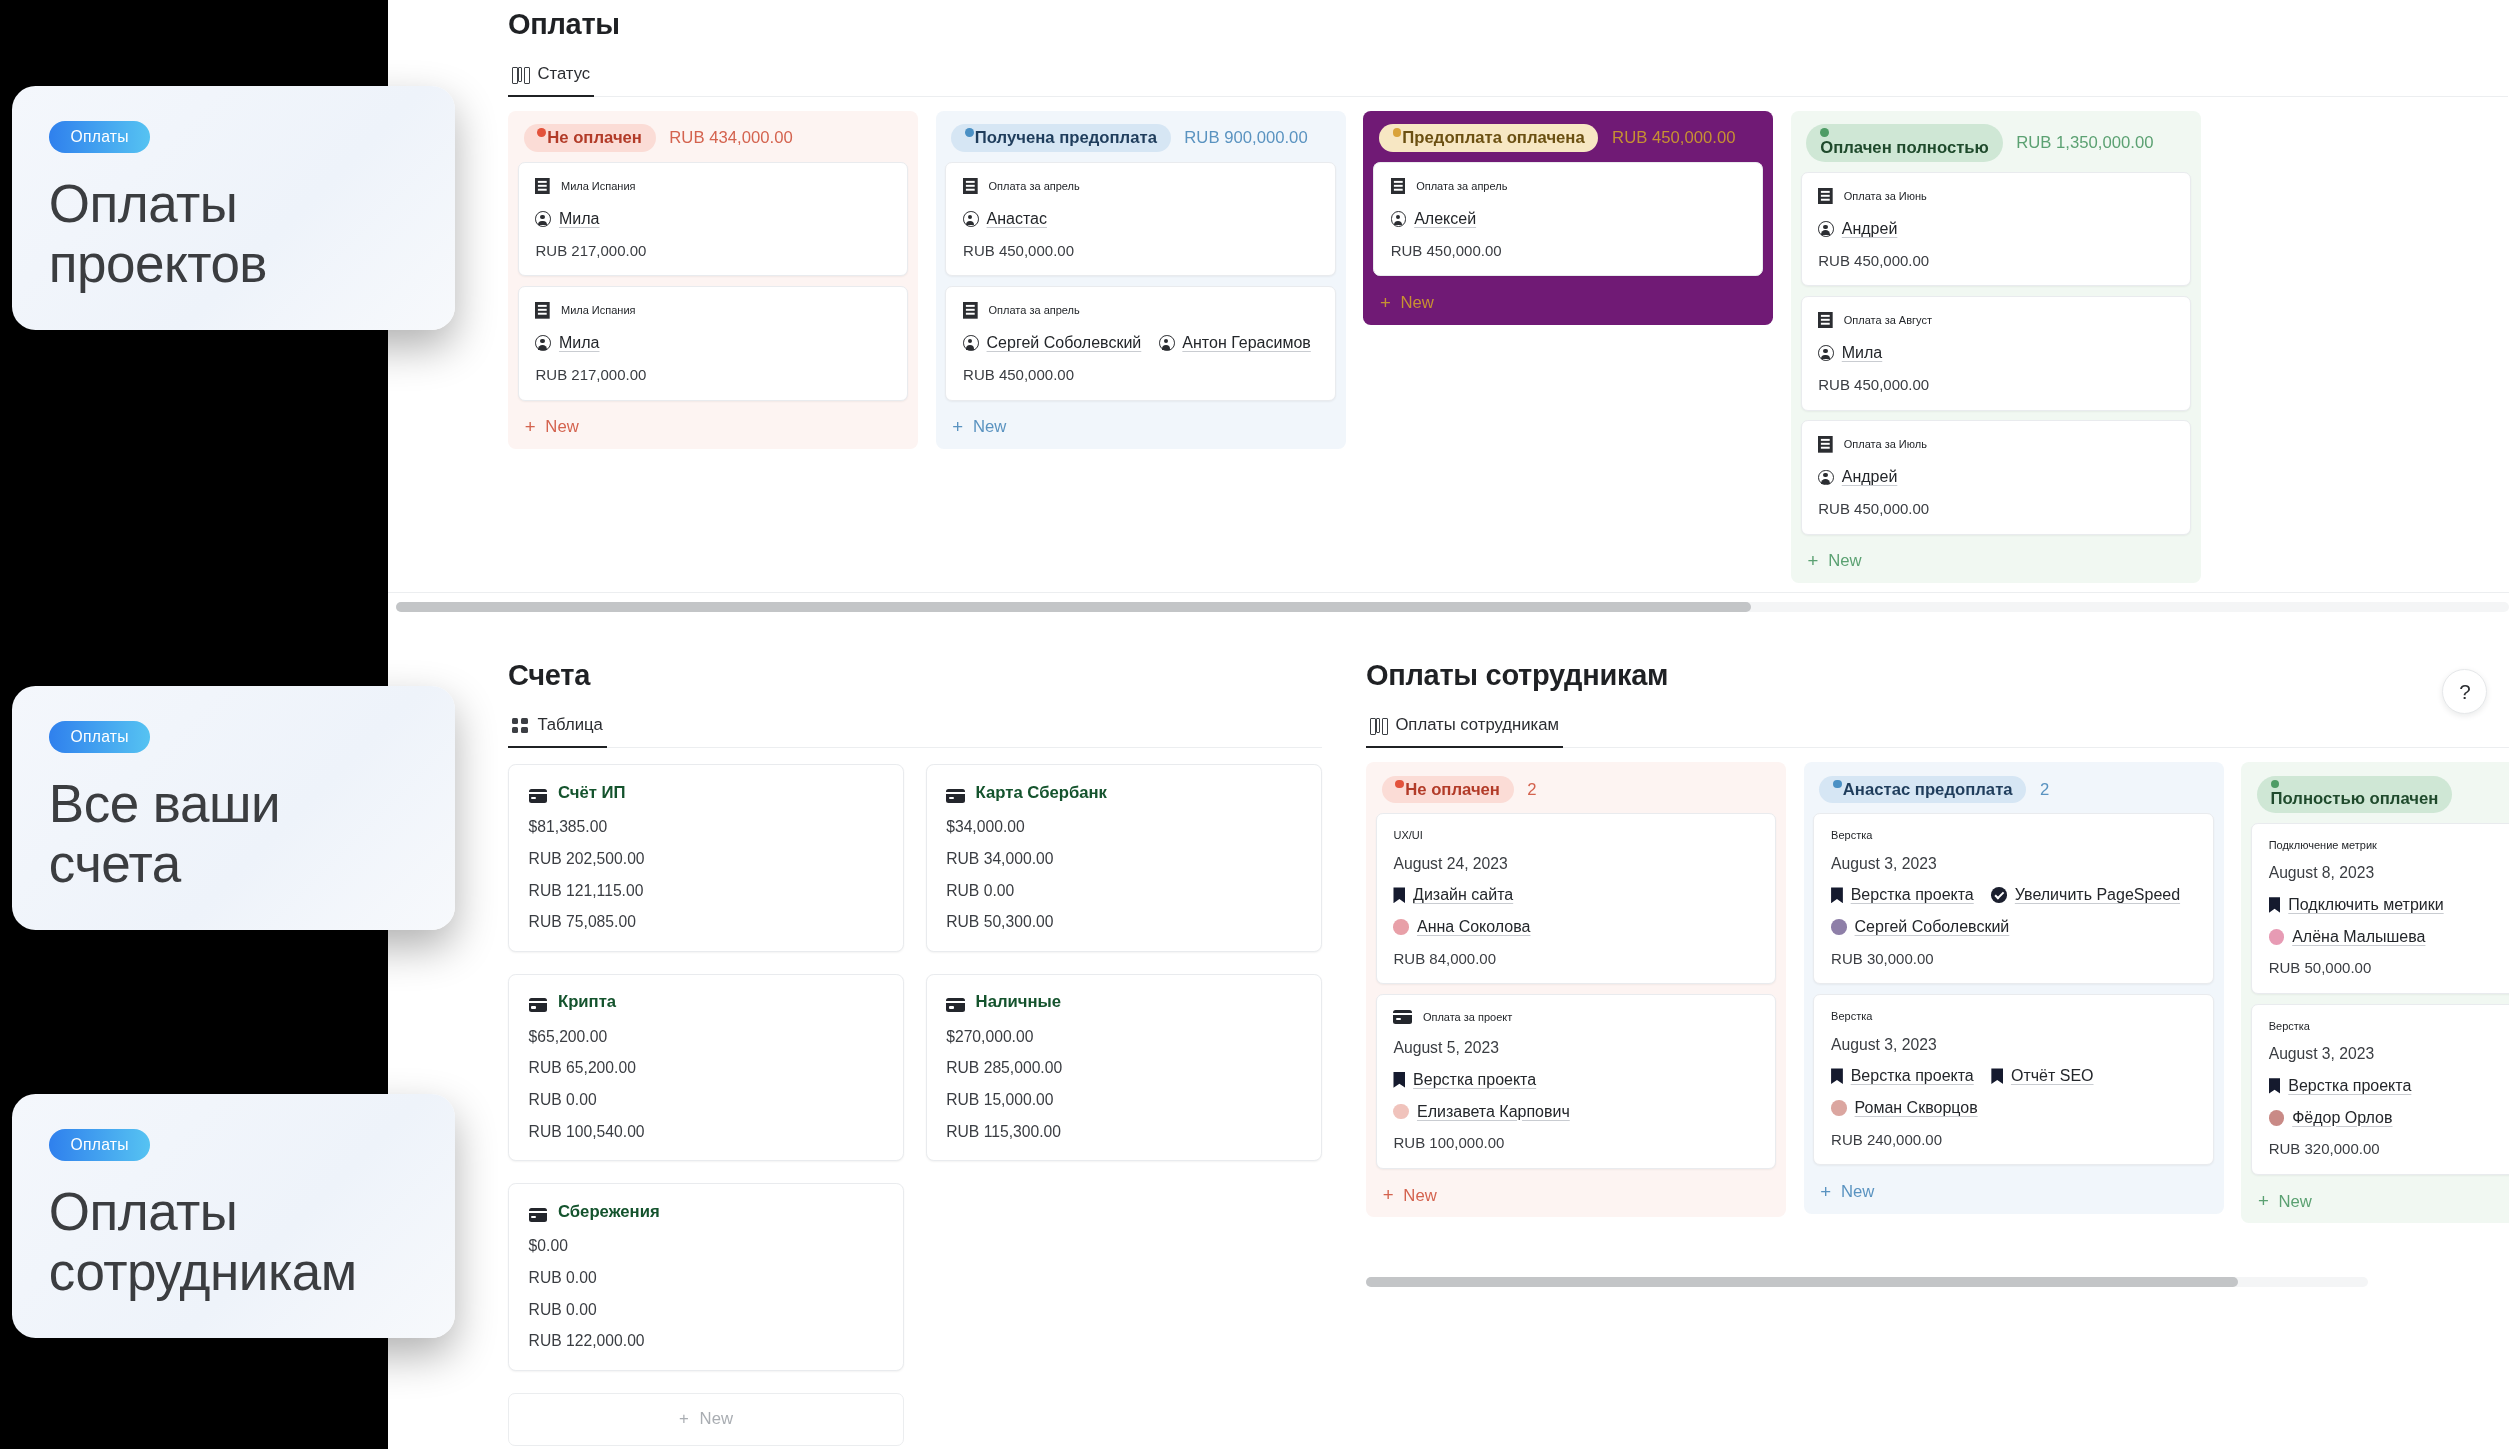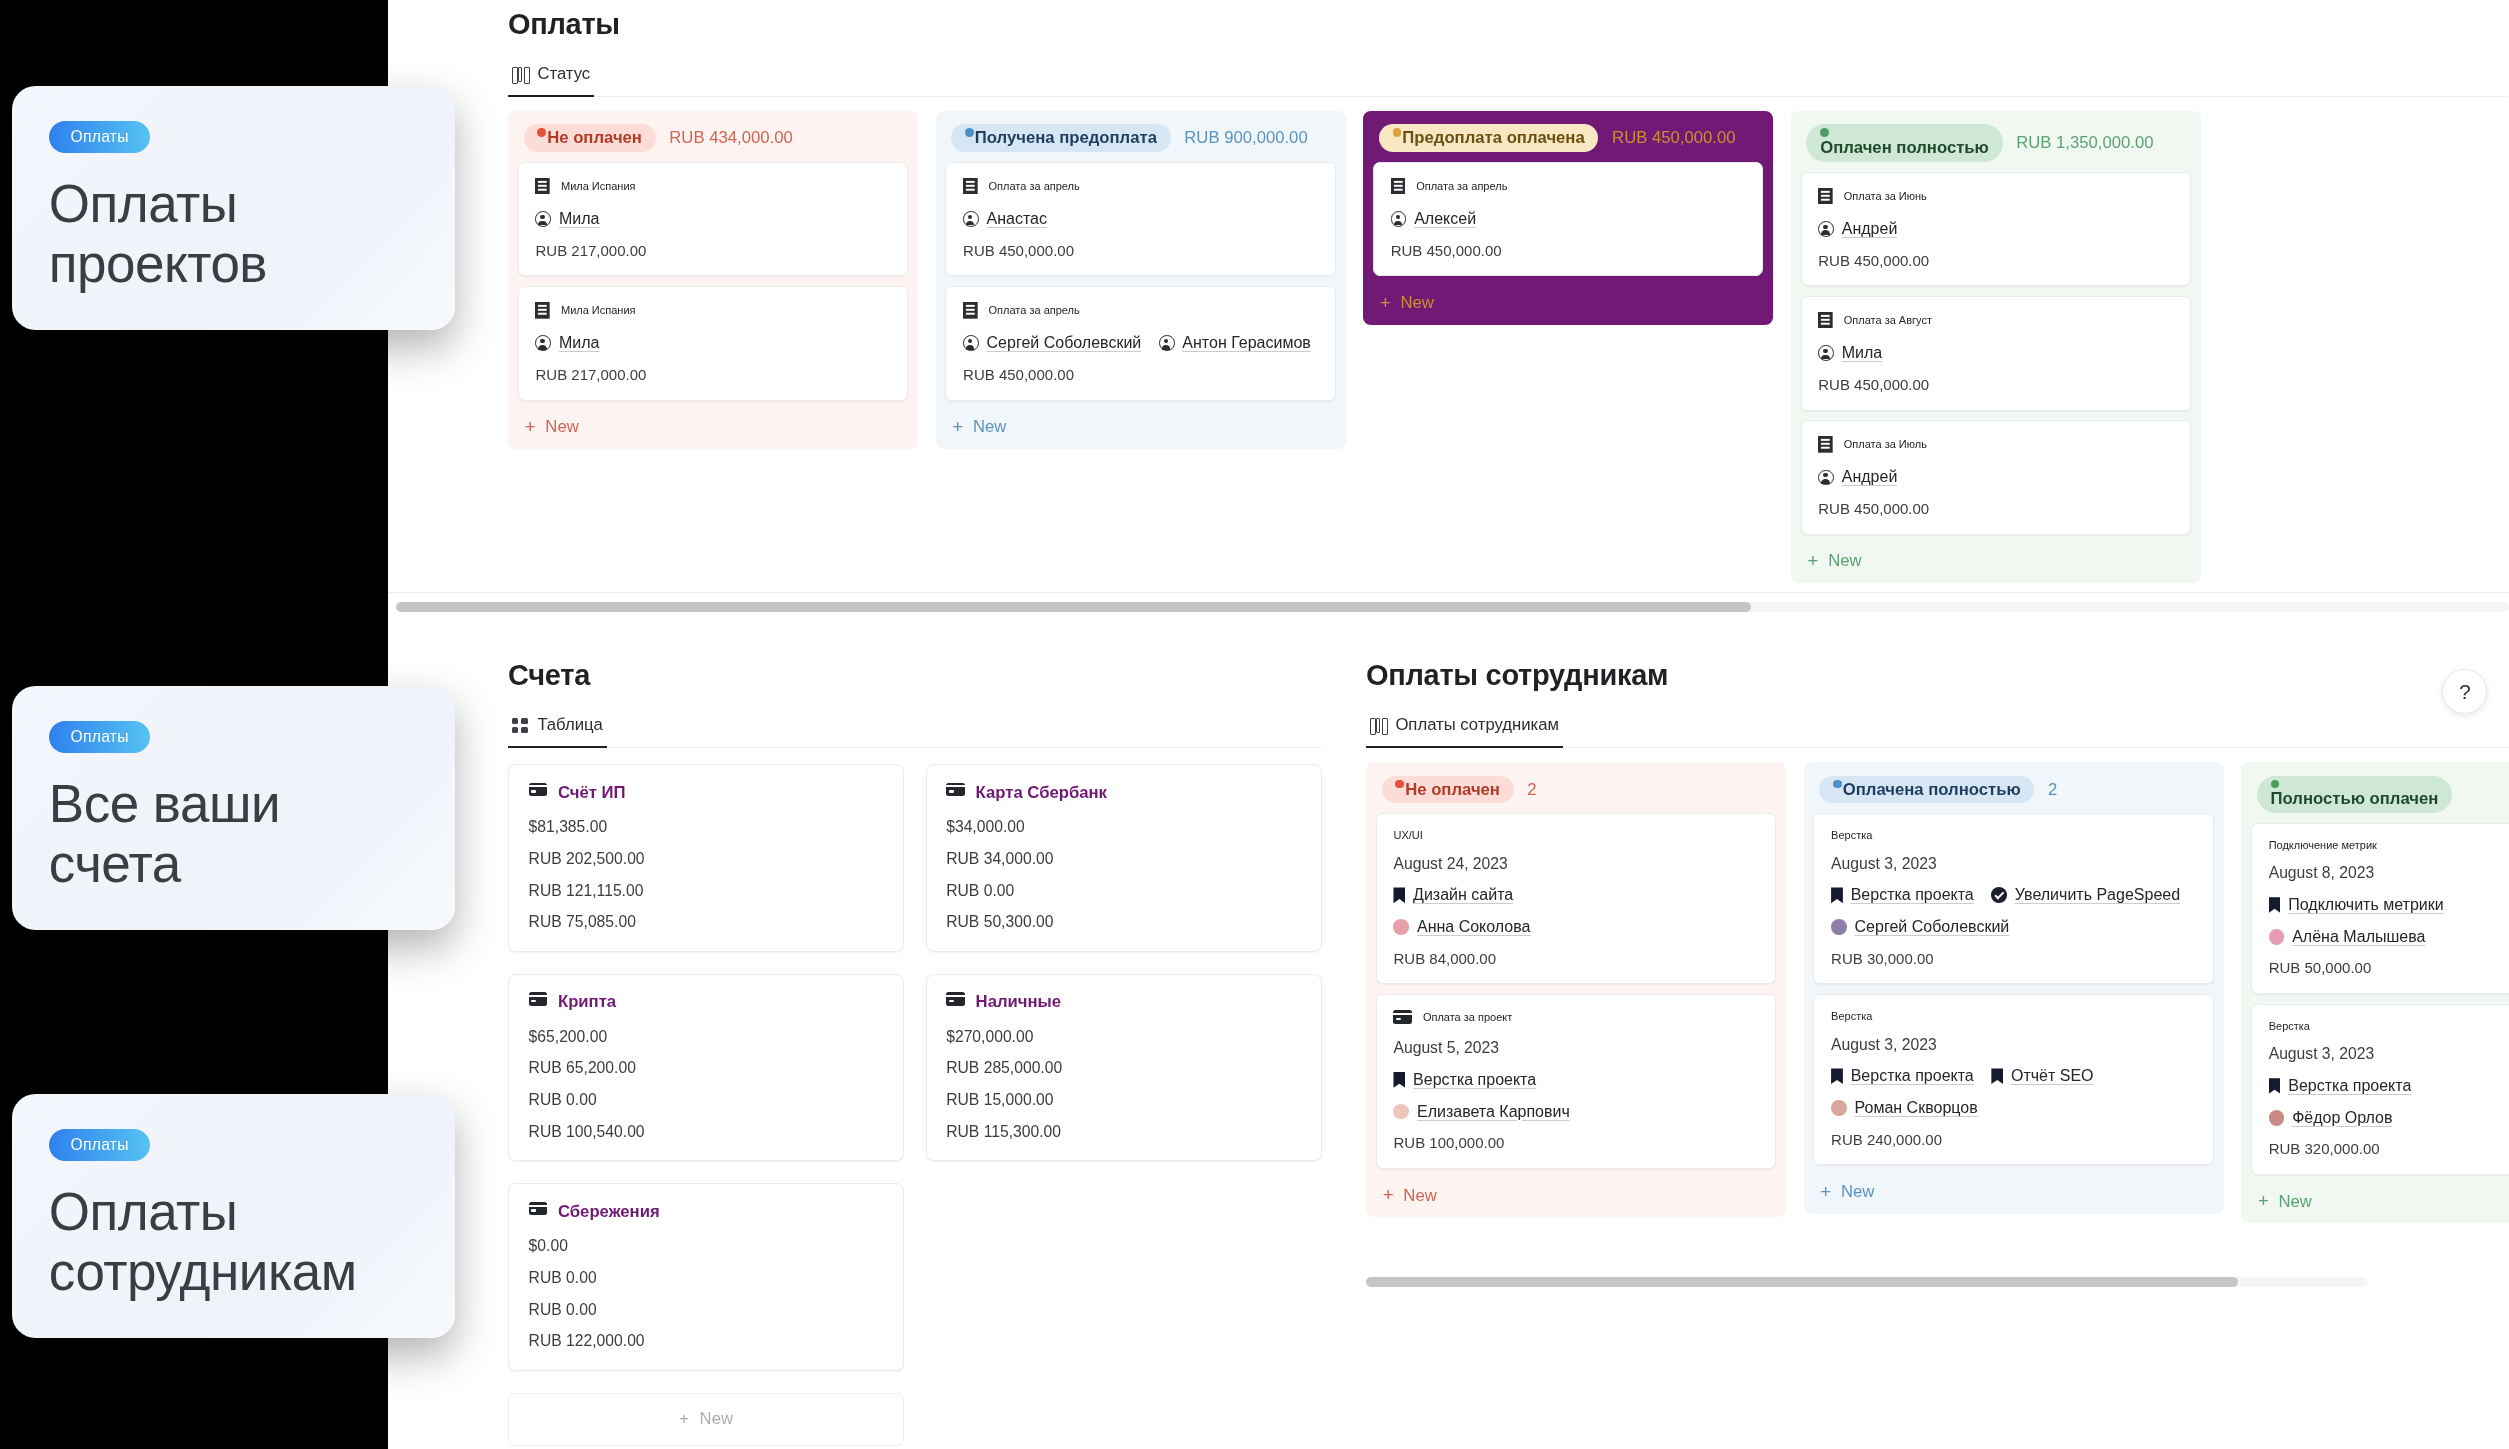--- a/index.html
+++ b/index.html
@@ -162,21 +162,21 @@
   
   #accounts { position: absolute; left: 508px; top: 659px; width: 814px; }
   #employees { position: absolute; left: 1366px; top: 659px; width: 1143px; overflow: hidden; }
 
   .acc-grid { display: flex; flex-wrap: wrap; gap: 21.6px; margin-top: 15.7px; }
   .acc-card {
     width: 396px; background: #ffffff; border: 1px solid #e9ebee; border-radius: 7.8px;
     padding: 17.6px 19.6px 19.6px 19.6px;
     box-shadow: 0 1px 2px rgba(16,18,20,0.05);
   }
-  .acc-title { display: flex; align-items: flex-start; gap: 10.8px; font-size: 16.7px; font-weight: 700; color: #701a75; margin-bottom: 15.7px; }
+  .acc-title { display: flex; align-items: flex-end; gap: 10.8px; font-size: 16.7px; font-weight: 700; color: #14532d; margin-bottom: 15.7px; }
   .acc-val { font-size: 15.7px; color: #3a3d42; margin-bottom: 13.7px; }
   .acc-val:last-child { margin-bottom: 0; }
   .acc-new {
     width: 396px; margin-top: 21.6px; border: 1px solid #ebedef; border-radius: 6.9px;
     height: 53px; display: flex; align-items: center; justify-content: center;
     gap: 10.8px; color: #a9adb2; font-size: 16.7px; cursor: pointer;
   }
 
   
   #employees .kcol { width: 420px; }
@@ -524,21 +524,21 @@
         </div>
         <div class="knew">
           <span class="plus">+</span>
           <span>New</span>
         </div>
       </div>
       <div class="kcol c-blue">
         <div class="kcol-head">
           <div class="kpill">
             <span class="kdot"></span>
-            <span>Оплачена полностью</span>
+            <span>Анастас предоплата</span>
           </div>
           <span class="kcount">2</span>
         </div>
         <div class="kcard">
           <div class="kcard-title plain">
             <span>Верстка</span>
           </div>
           <div class="kcard-date">August 3, 2023</div>
           <div class="krow">
             <span class="kref">

